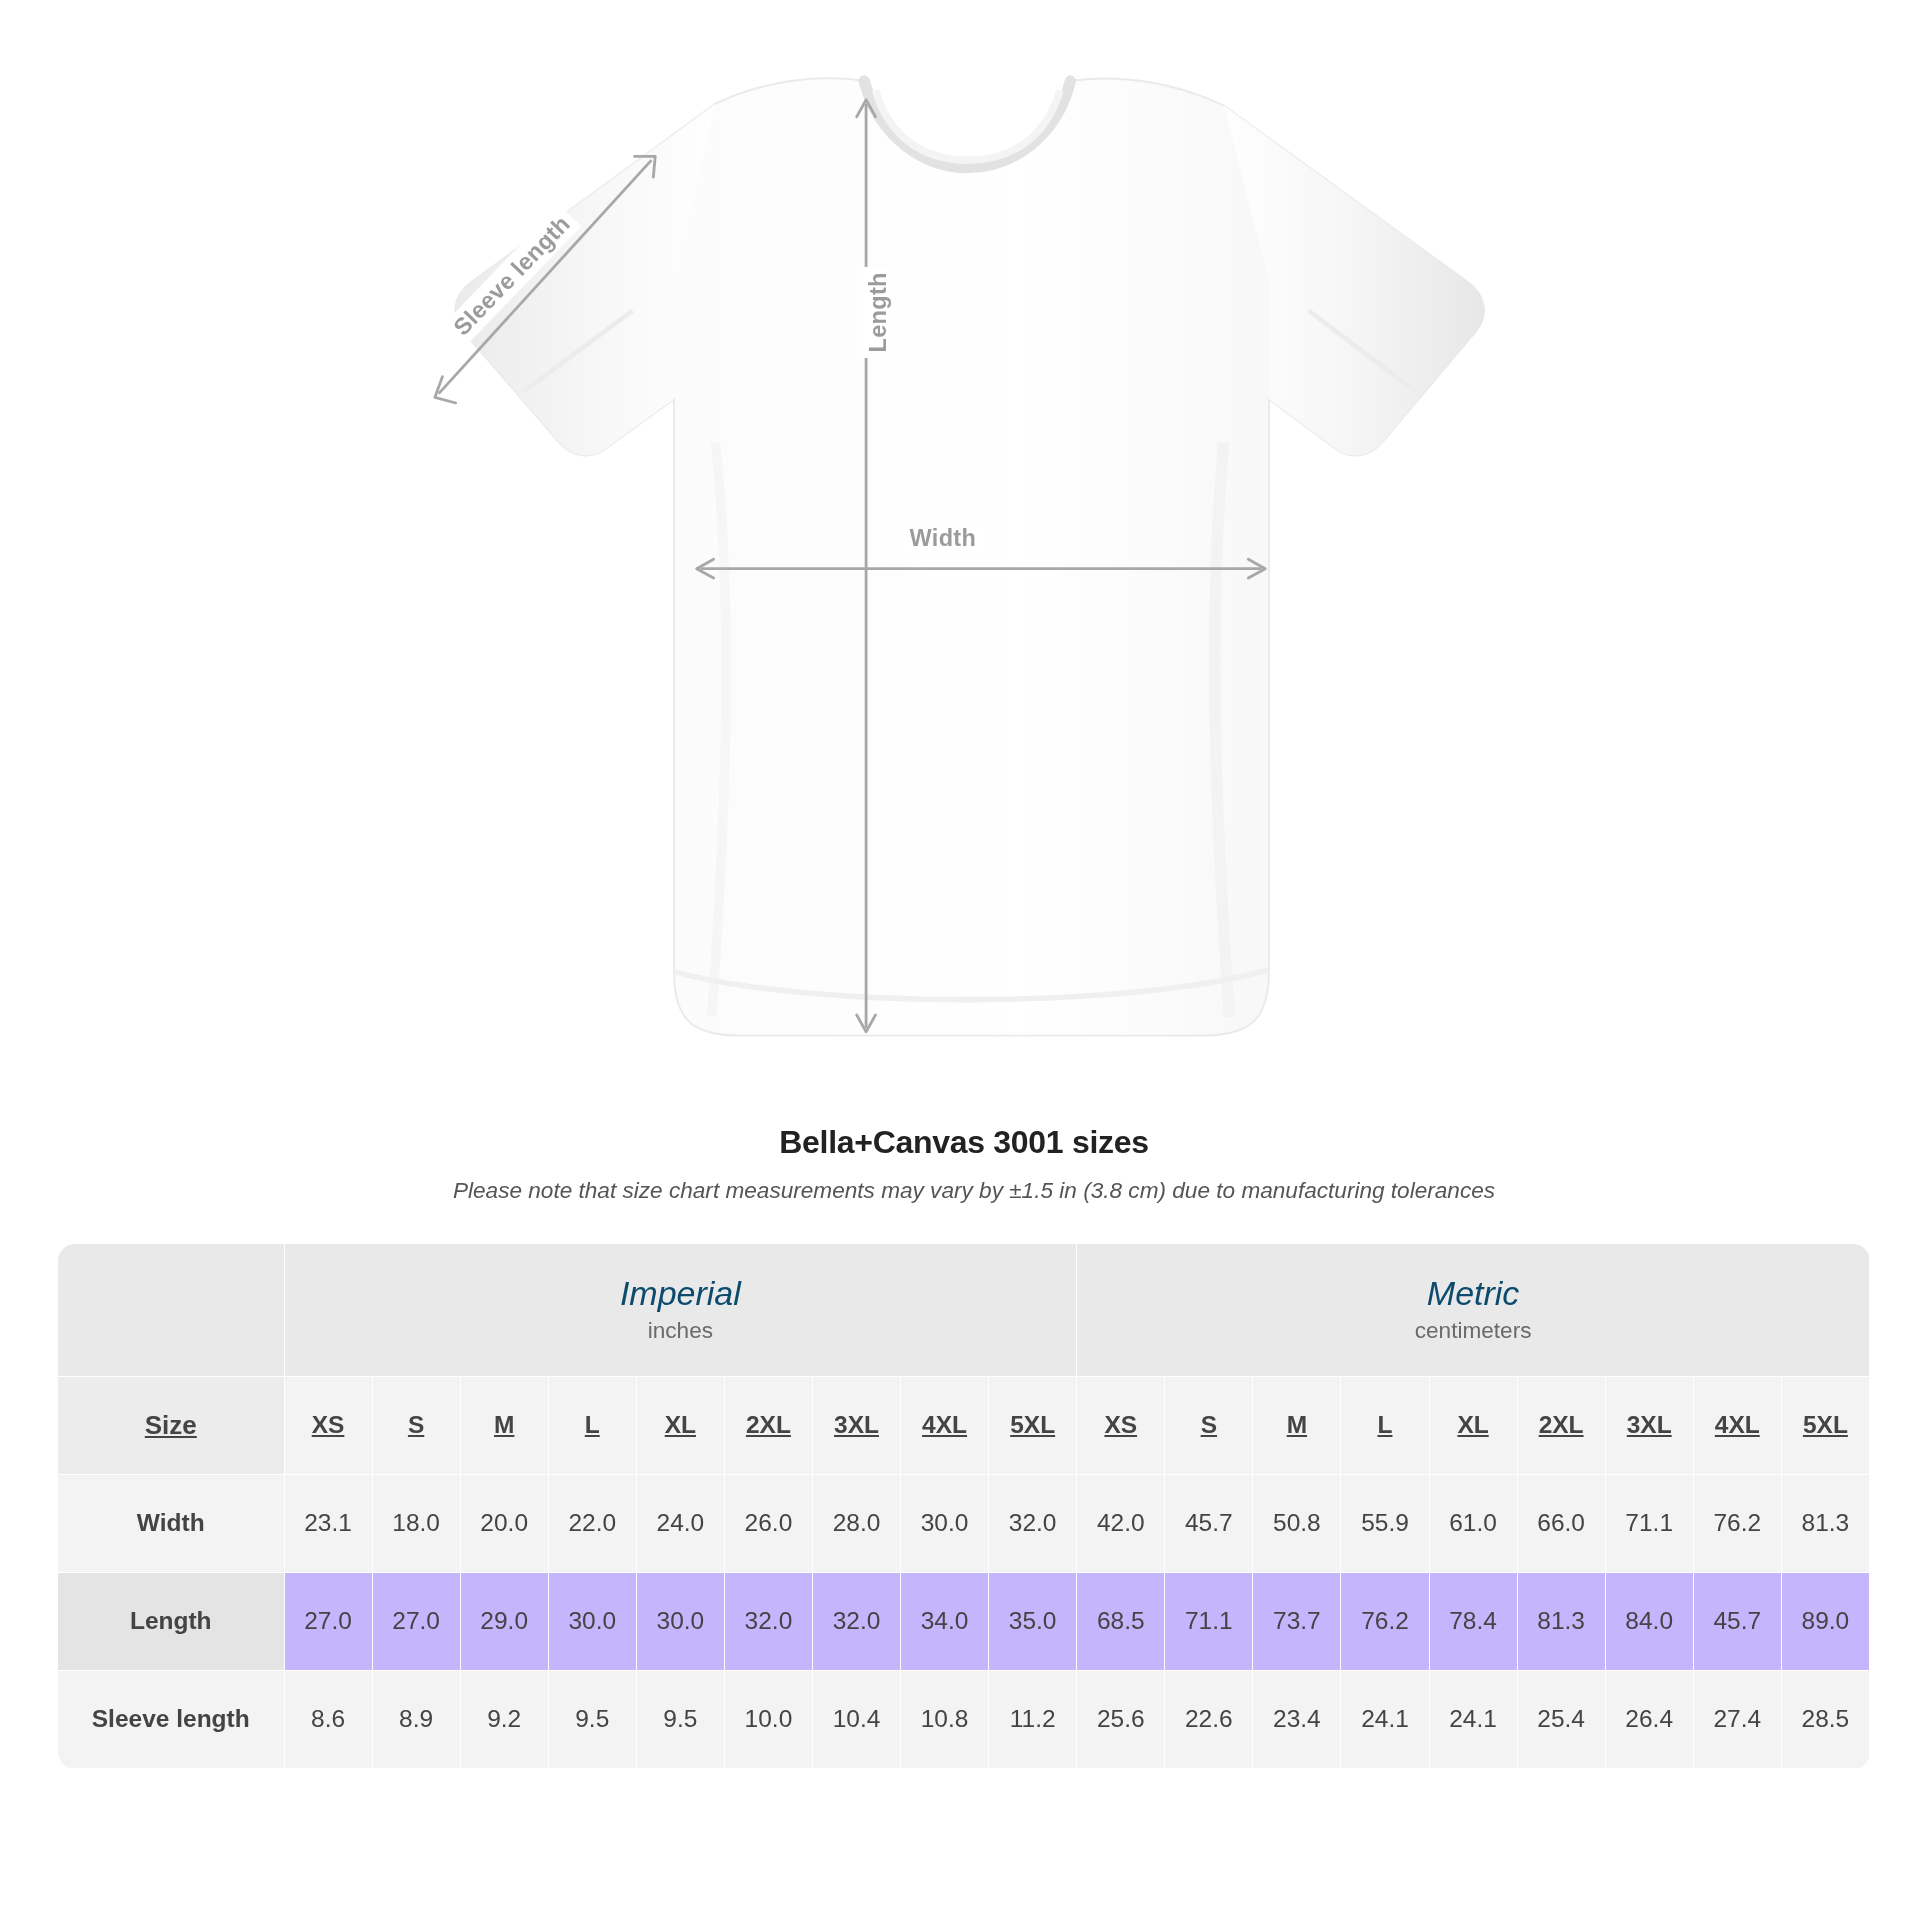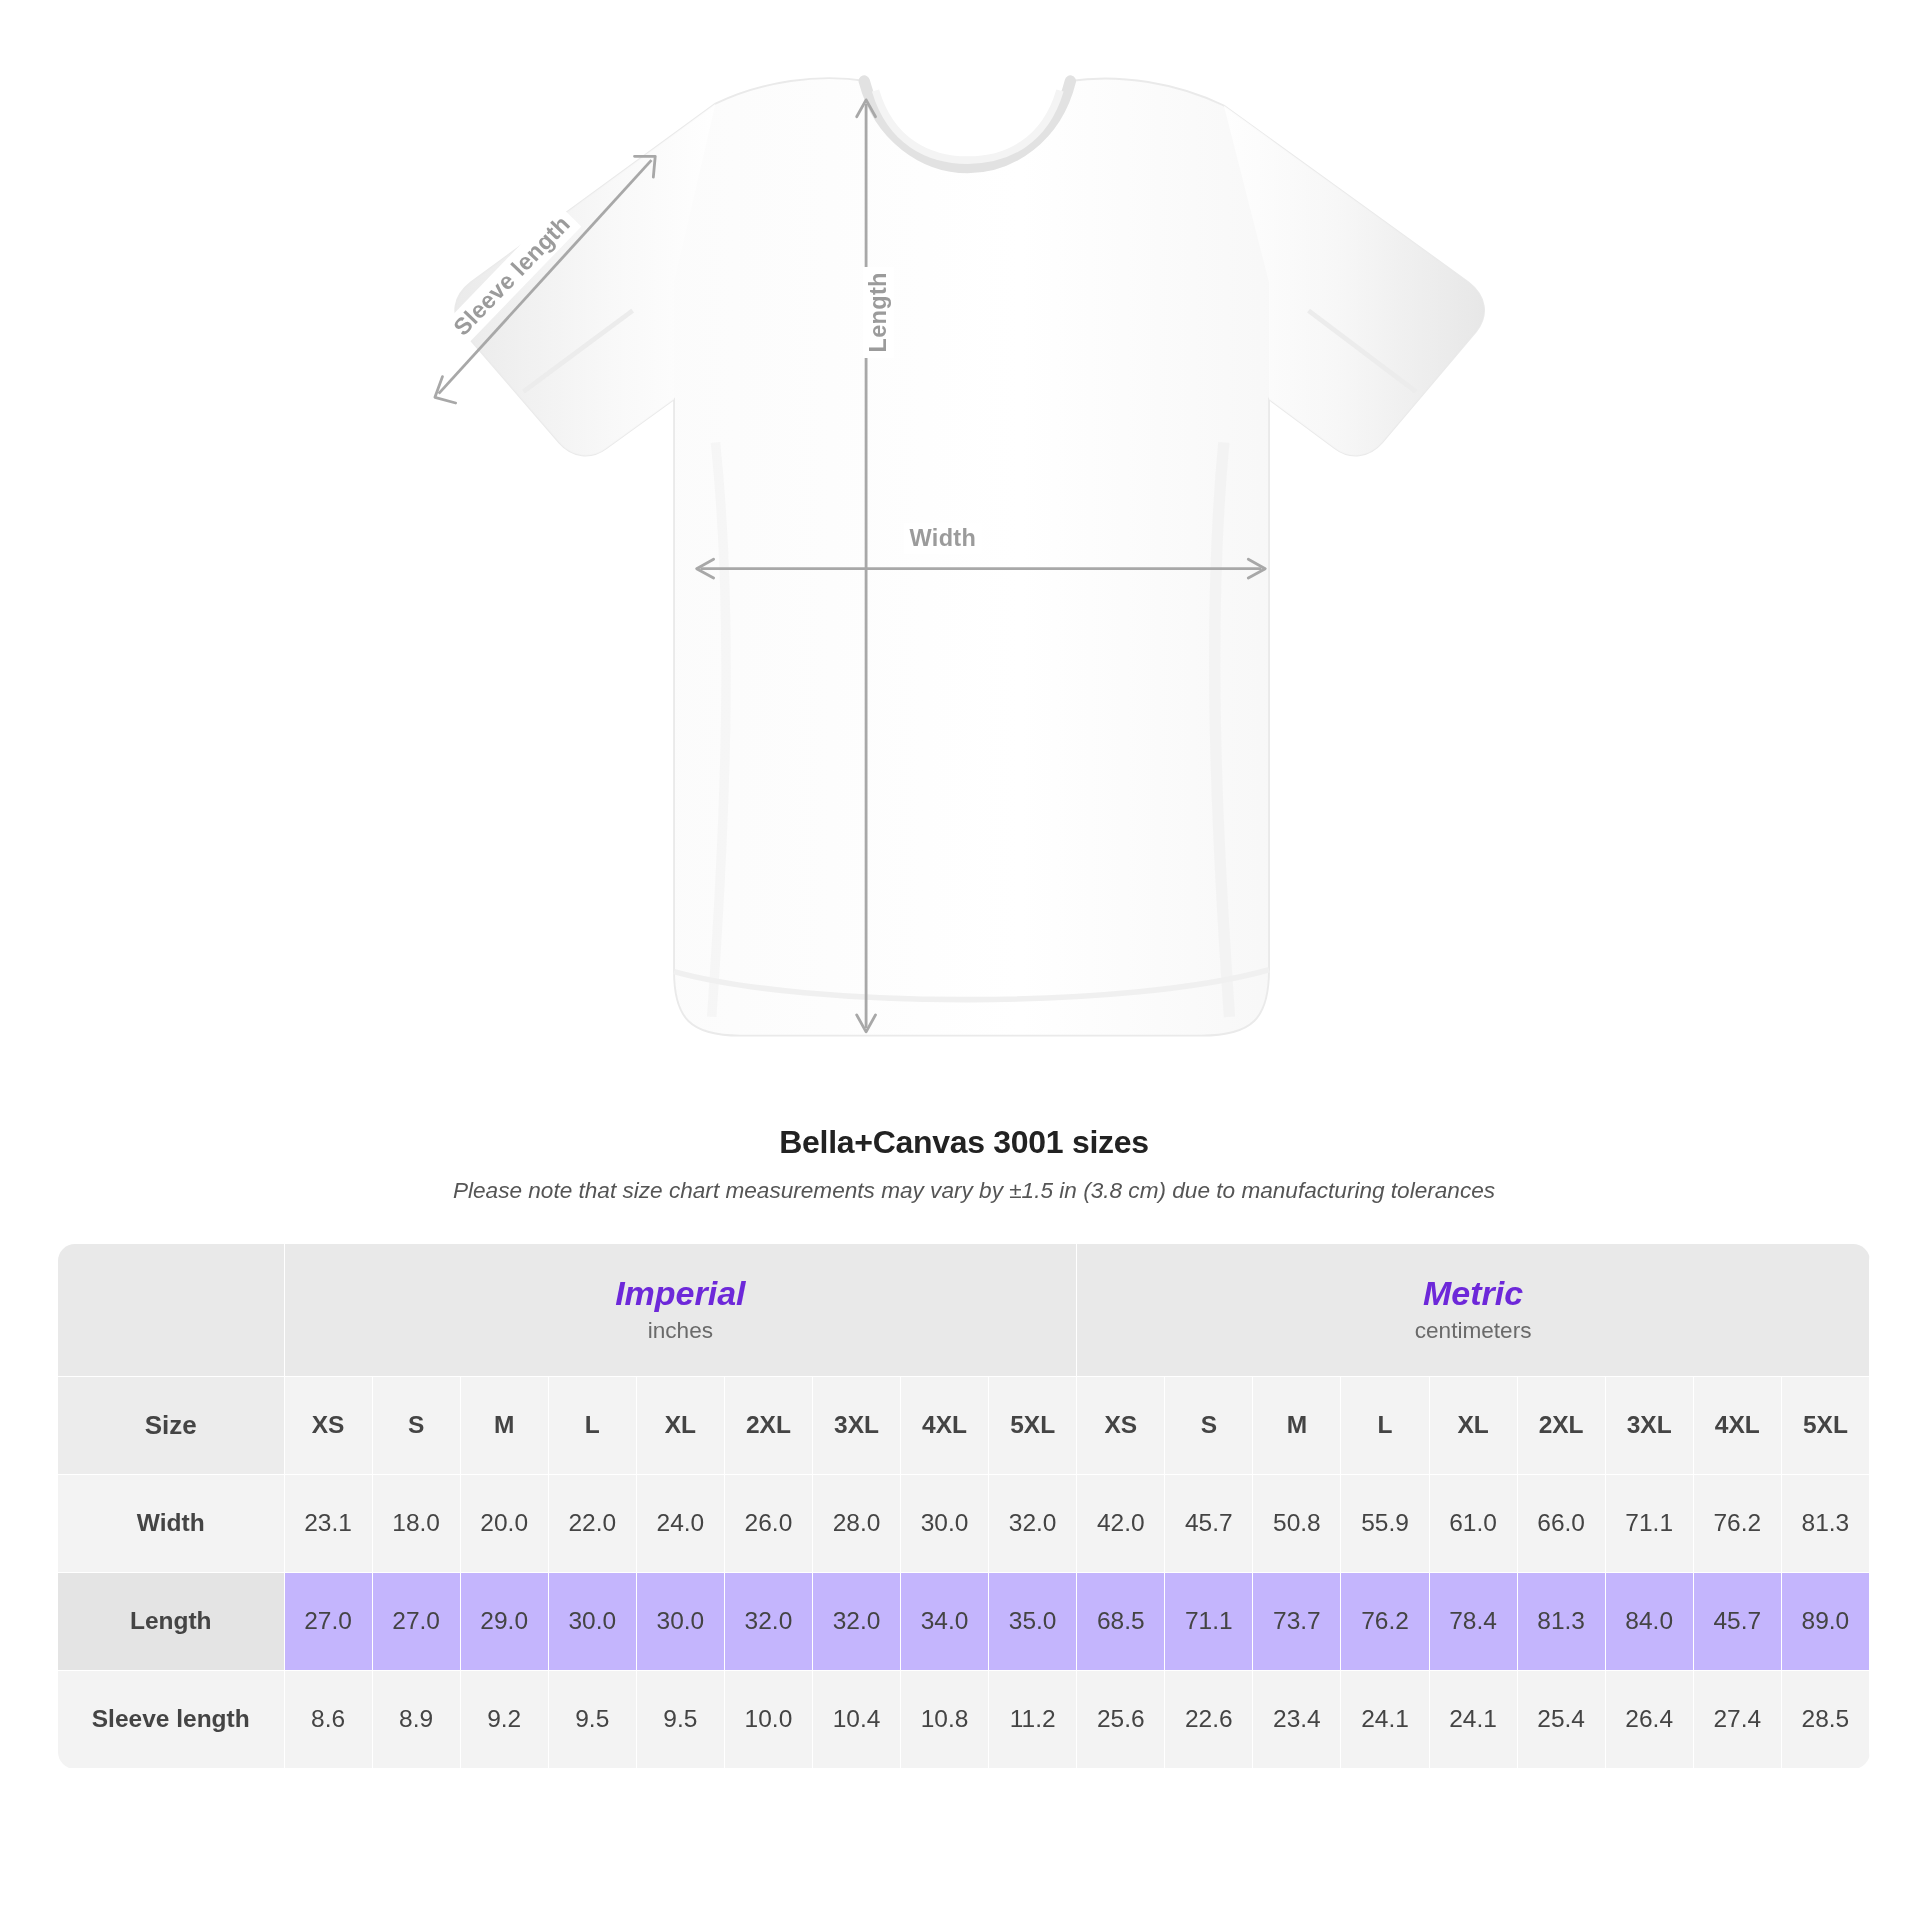--- a/index.html
+++ b/index.html
@@ -93,35 +93,36 @@
   }
   .unit-head td {
     background: #e9e9e9;
     height: 132px;
     border-bottom: none;
     border-right: none;
   }
   .unit-head .unit-title {
     font-size: 34px;
     font-style: italic;
-    font-weight: bold;
-    color: #6d28d9;
+    font-weight: normal;
+    color: #0c4a6e;
     line-height: 1.25;
   }
   .unit-head .unit-sub {
     font-size: 22.6px;
     color: #6a6a6a;
     line-height: 1.5;
   }
   .size-row td {
     background: #f3f3f3;
     height: 98px;
     font-weight: bold;
     color: #4a4a4a;
     font-size: 26px;
+    text-decoration: underline;
   }
   .size-row td.rowhead { font-size: 26px; }
   tr.data td {
     height: 98px;
     background: #f3f3f3;
   }
   tr.data.alt td {
     background: #c4b5fd;
   }
   td.rowhead {

